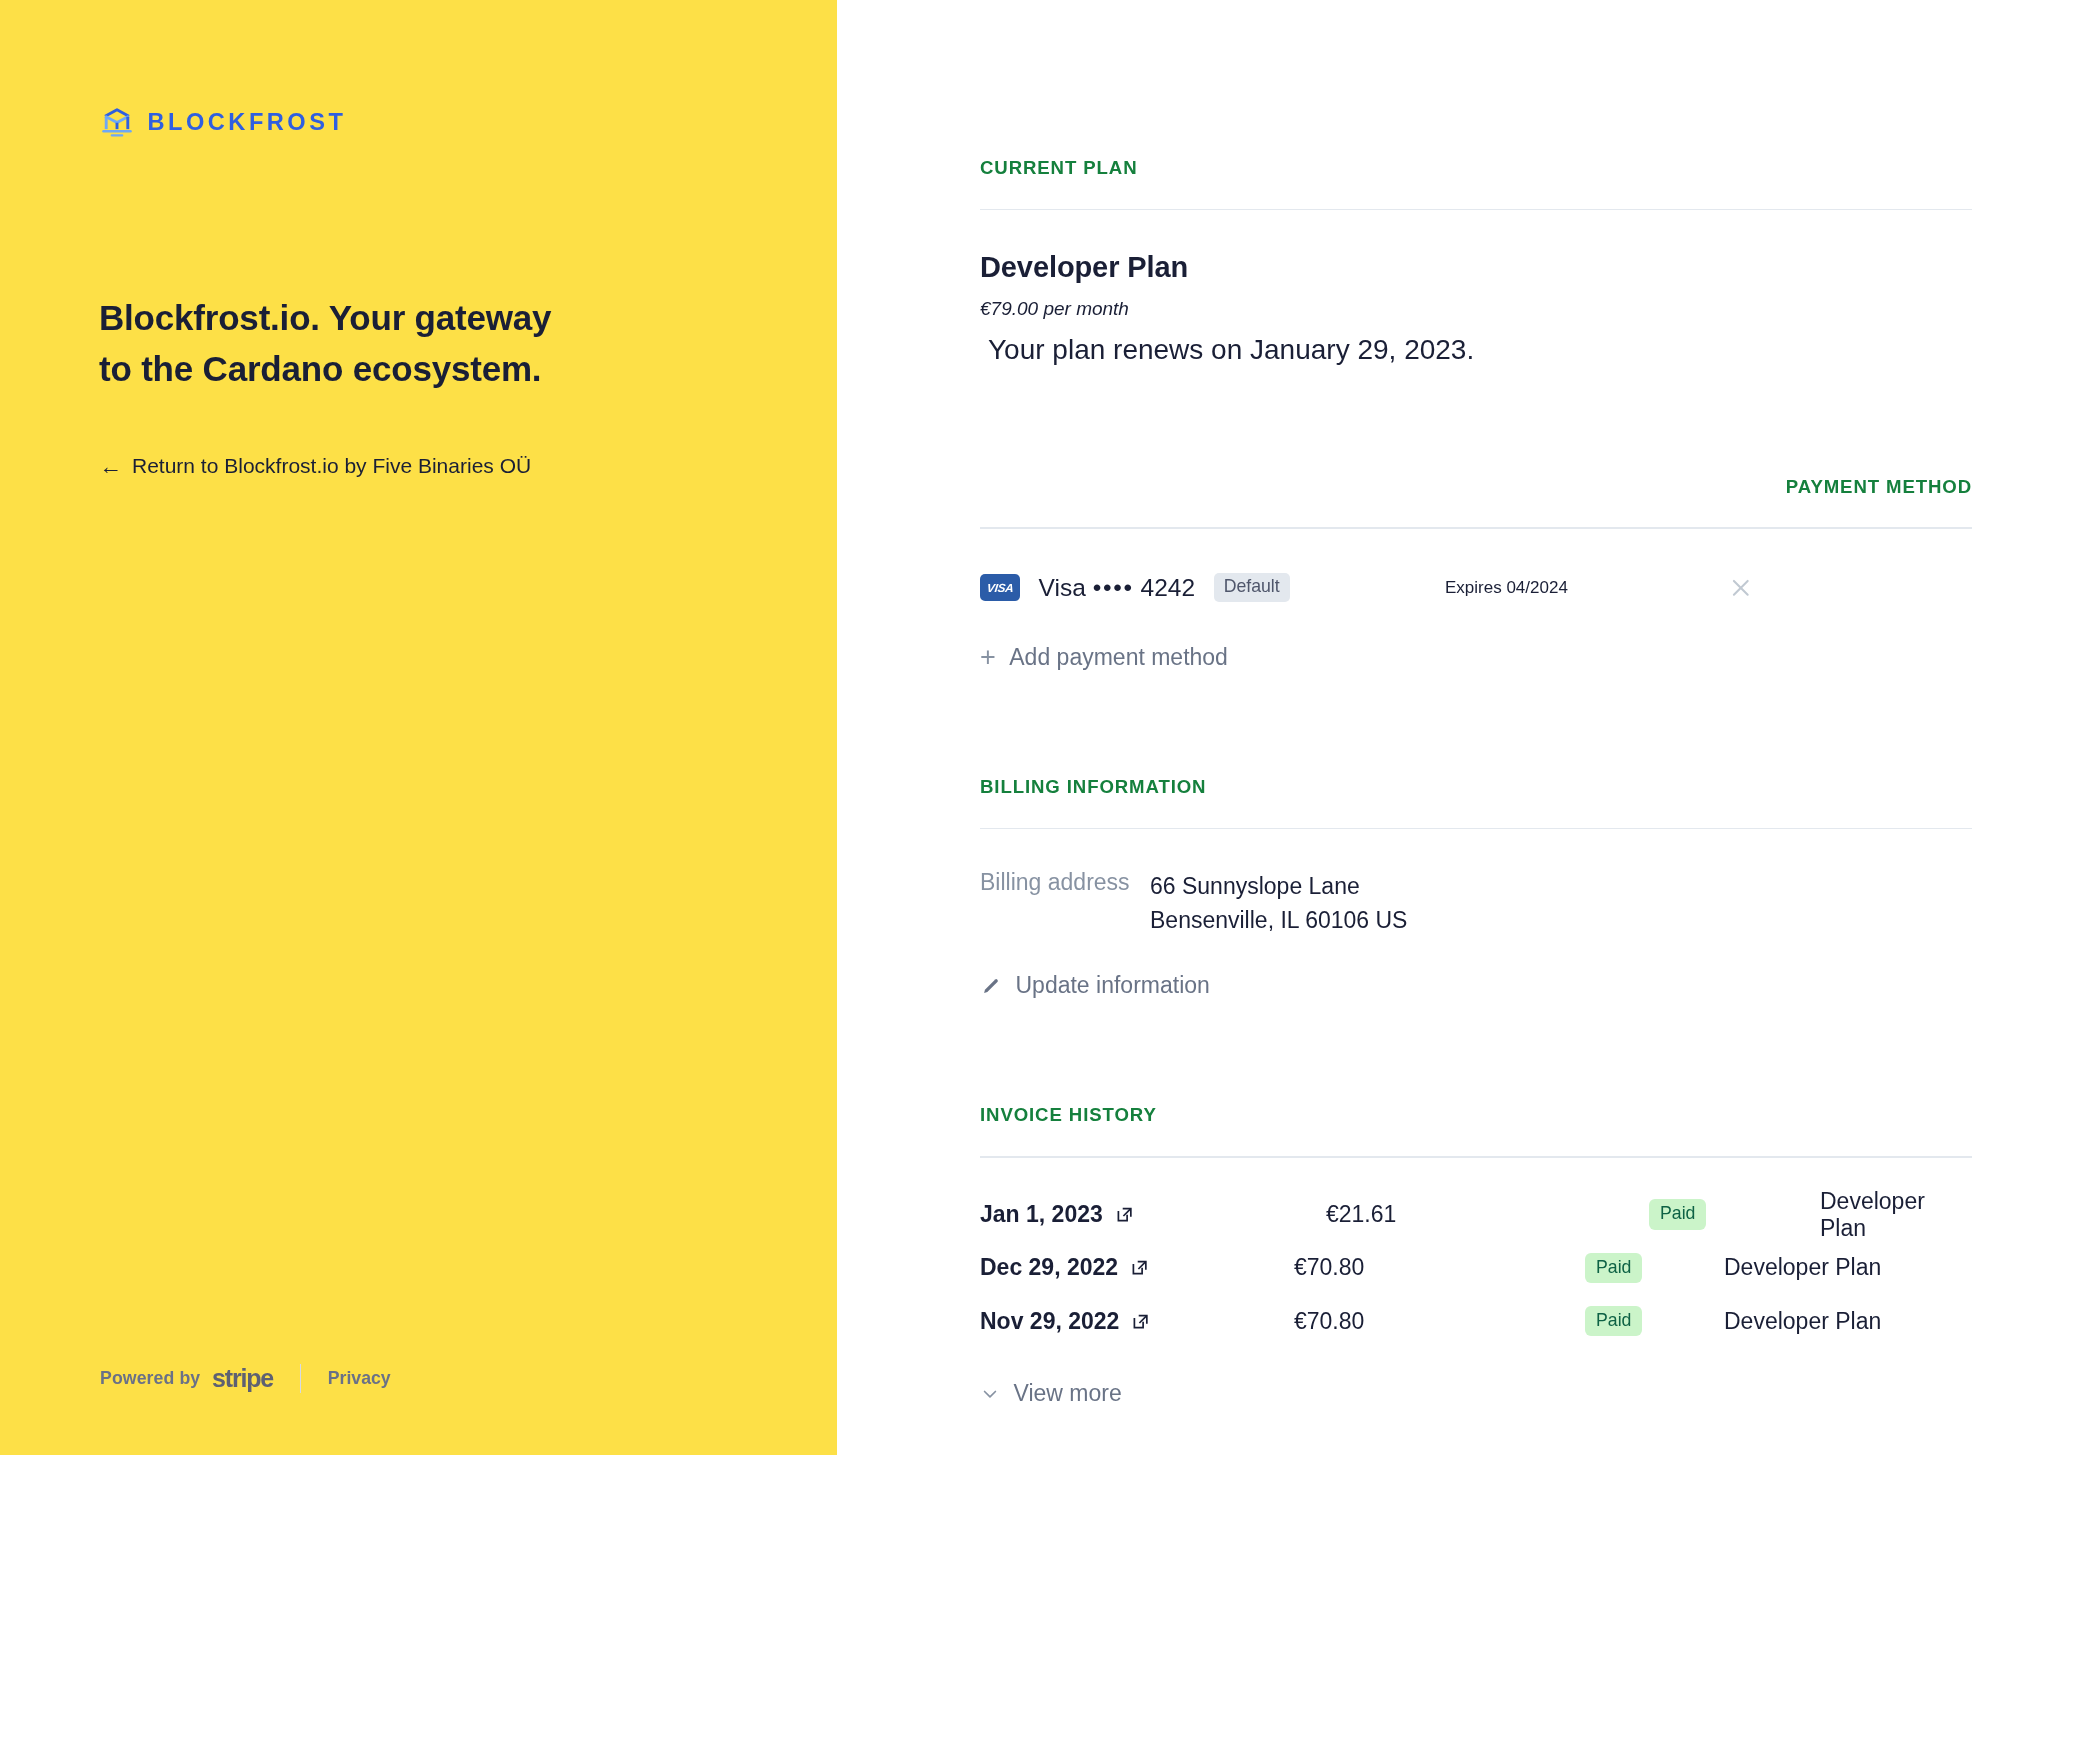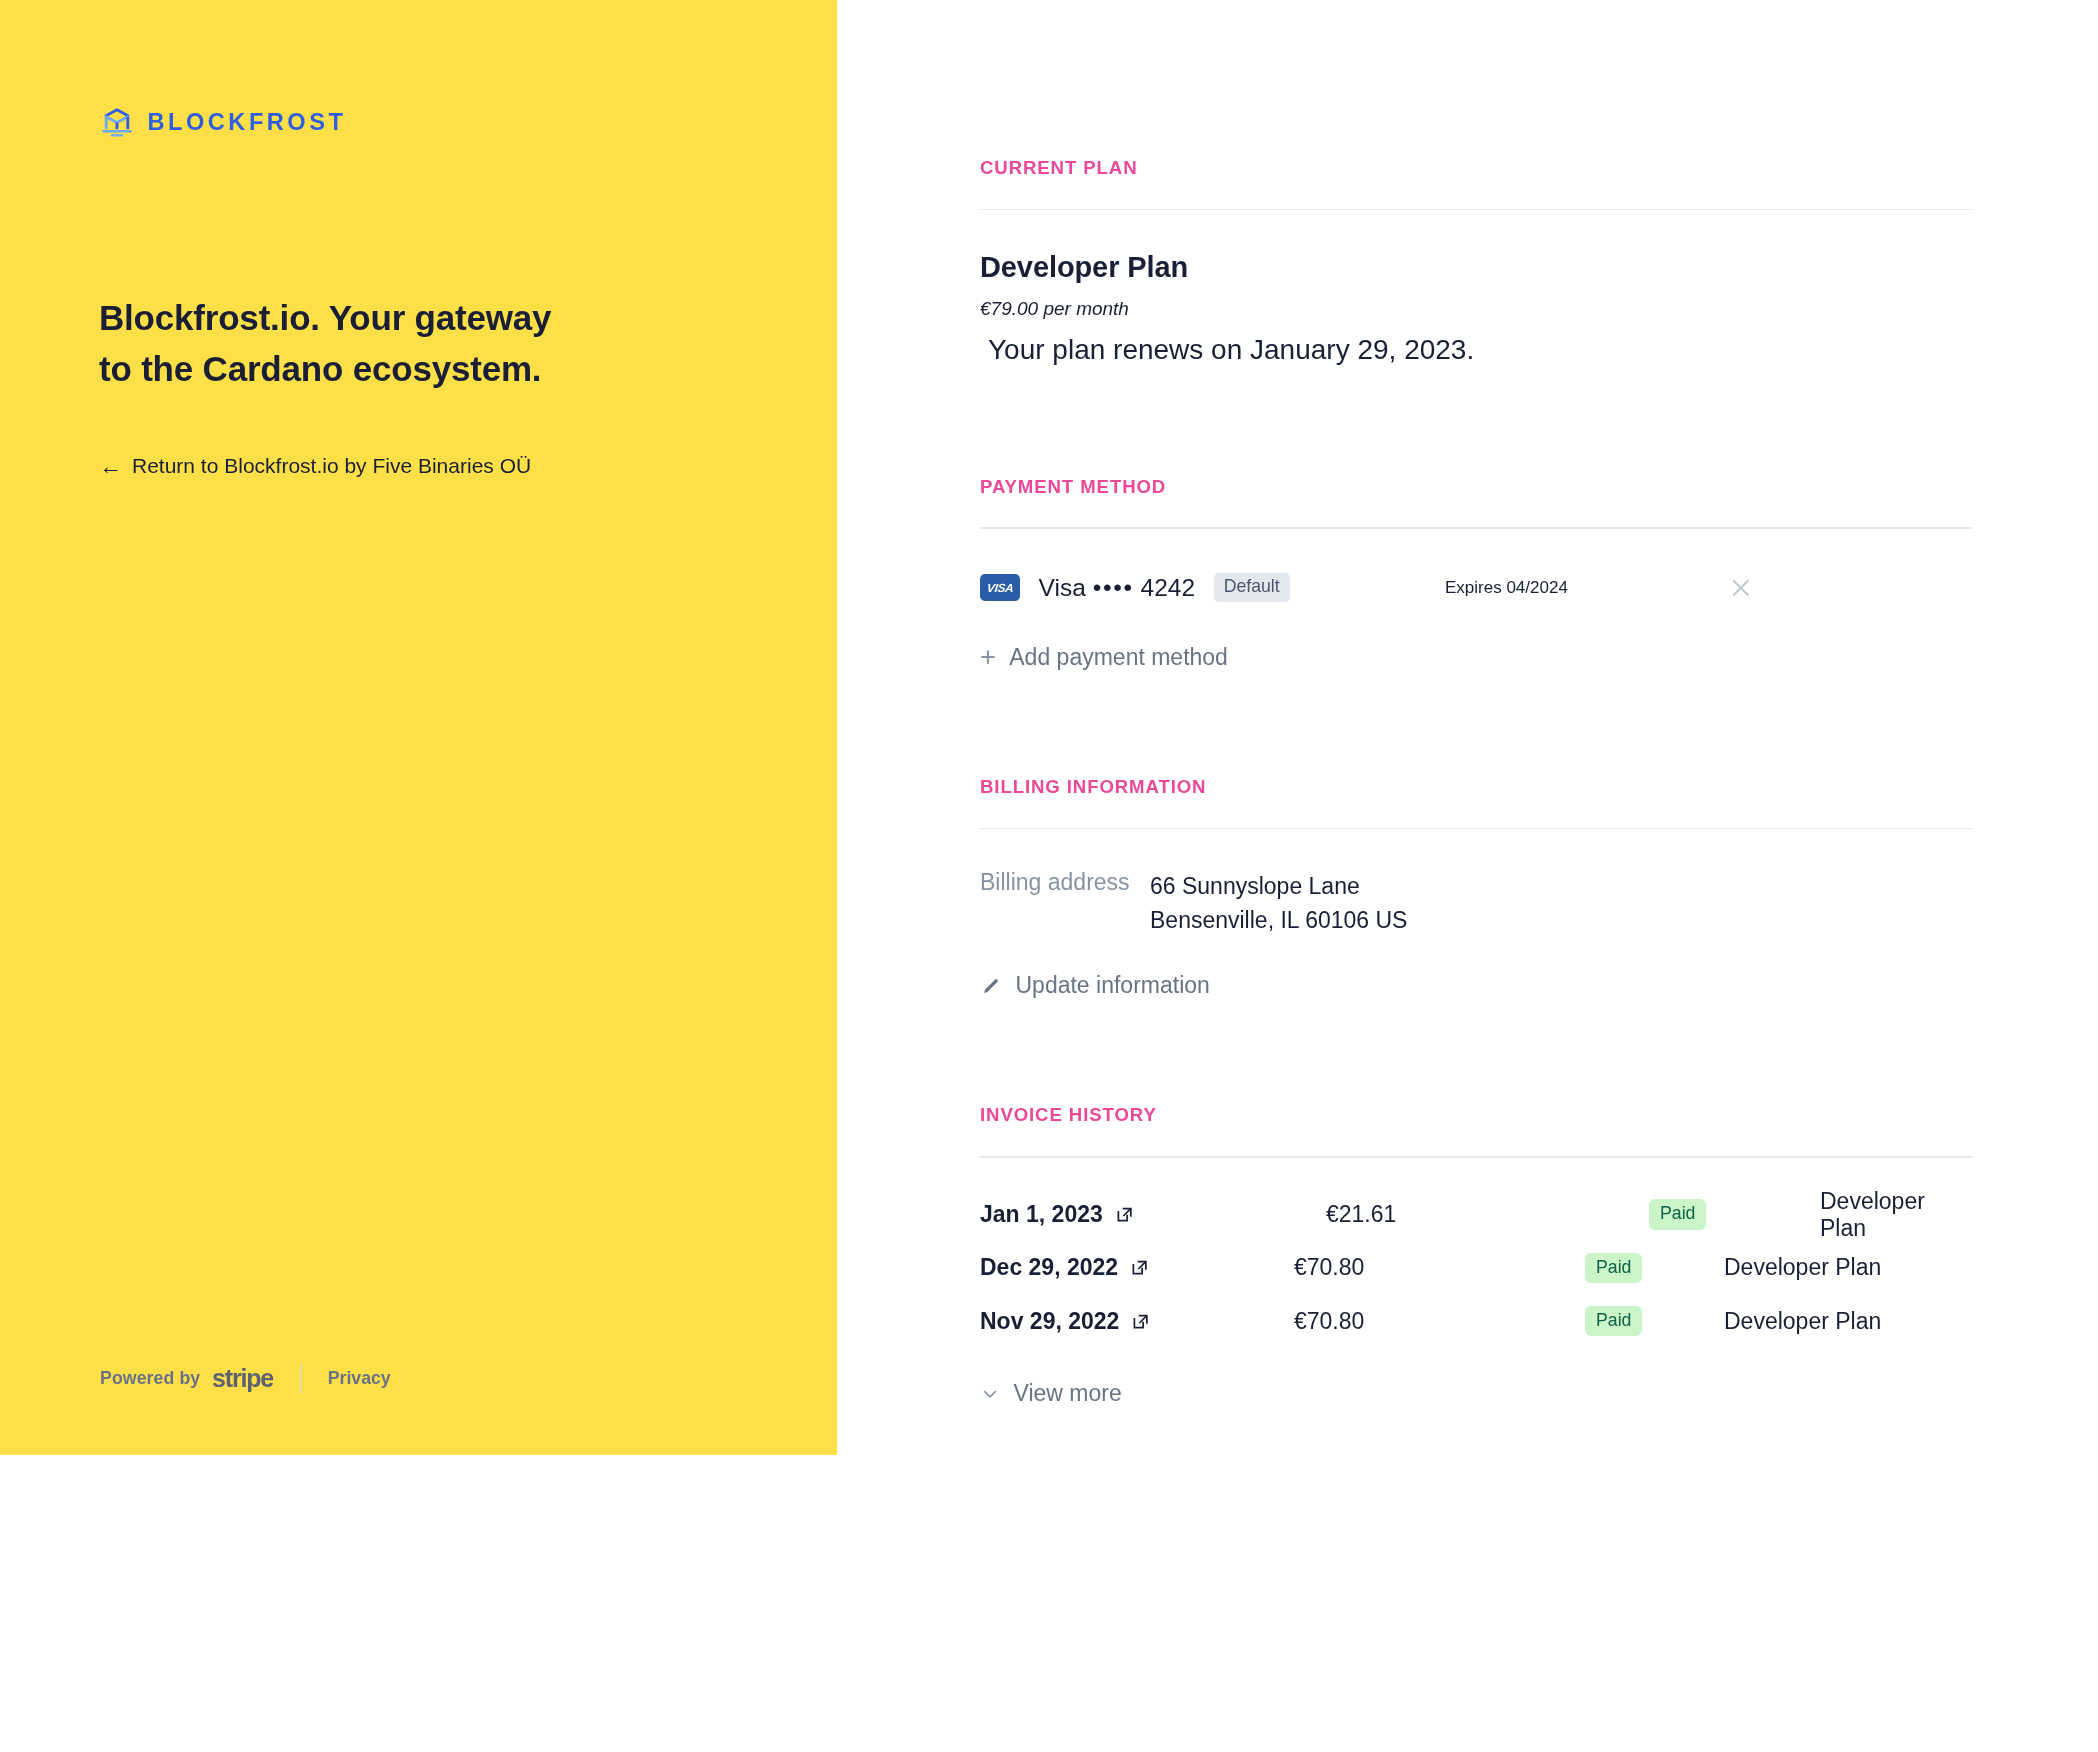--- a/index.html
+++ b/index.html
@@ -123,21 +123,21 @@
     left: 143px;   
     width: 992px;
   }
 
   .section { margin-bottom: 0; }
 
   .section-title {
     font-size: 18.6px;
     font-weight: 600;
     letter-spacing: 0.9px;
-    color: #ec4899;
+    color: #15803d;
     text-transform: uppercase;
   }
   .rule {
     height: 1.7px;
     background: #E3E8EE;
     width: 100%;
   }
 
   
   .plan-name {
@@ -355,21 +355,21 @@
       <div class="section" style="padding-top:157px;">
         <div class="section-title">CURRENT PLAN</div>
         <div class="rule" style="margin-top:29.5px;"></div>
         <div style="margin-top:41px;">
           <div class="plan-name">Developer Plan</div>
           <div class="plan-price" style="margin-top:13.5px;">€79.00 per month</div>
           <div class="plan-renews" style="margin-top:14.3px;">Your plan renews on January 29, 2023.</div>
         </div>
       </div>
 
-      <div class="section" style="padding-top:110px;">
+      <div class="section" style="padding-top:110px;text-align:right;">
         <div class="section-title">PAYMENT METHOD</div>
         <div class="rule" style="margin-top:29.5px;"></div>
 
         <div class="pm-row" style="margin-top:40px; position:relative;">
           <span class="visa-badge">
             <span>VISA</span>
           </span>
           <span class="pm-label">
             <span>Visa</span>
             <span class="pm-dots">••••</span>

